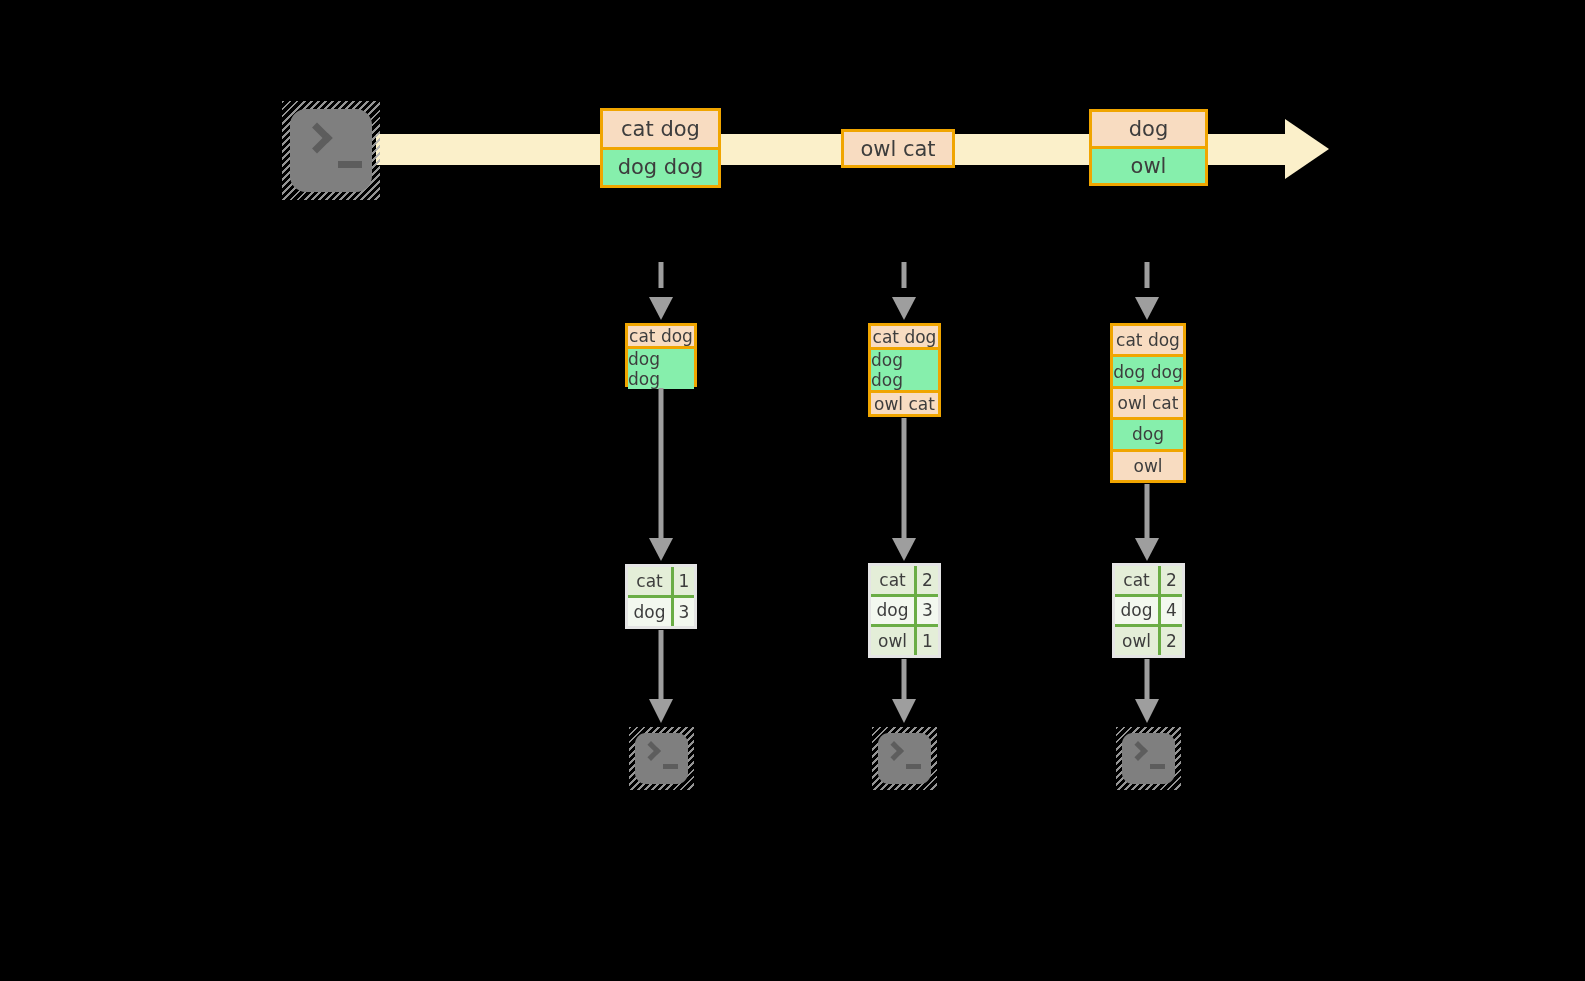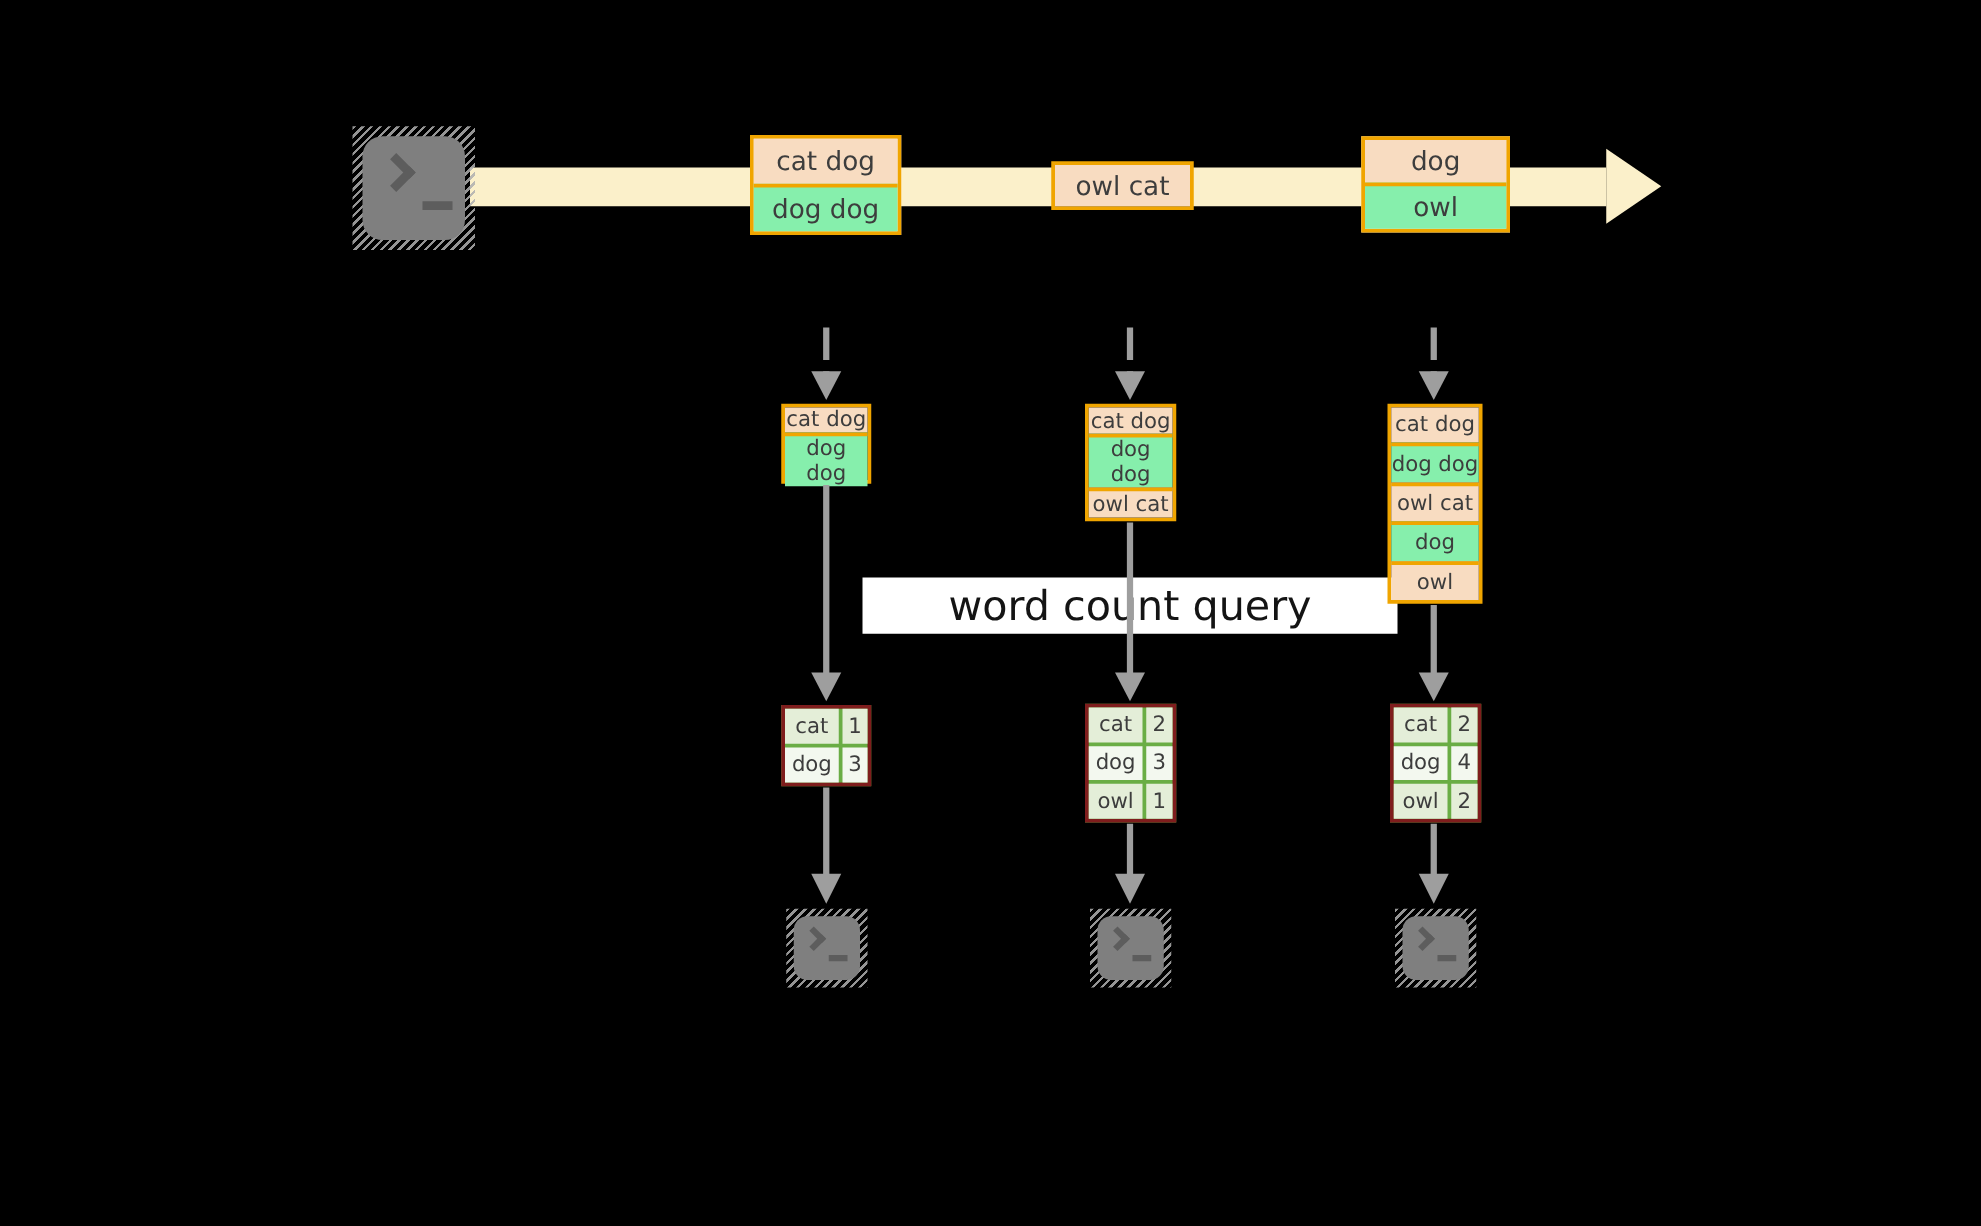--- a/index.html
+++ b/index.html
@@ -1,18 +1,18 @@
 <!DOCTYPE html>
 <html><head>
 <meta charset="utf-8">
 <style>
   html,body{margin:0;padding:0;background:#000;}
   .canvas{
     position:relative;width:1585px;height:981px;background:#000;overflow:hidden;
-    font-family:"DejaVu Sans",sans-serif;color:#3d3d3d;text-align:center;
+    font-family:"DejaVu Sans",sans-serif;color:#3d3d3d;
   }
   
   .band{position:absolute;left:376px;top:134px;width:909px;height:31px;background:#fbf0ca;z-index:1;}
   .band-head{position:absolute;left:1285px;top:119px;width:0;height:0;z-index:1;
     border-top:30px solid transparent;border-bottom:30px solid transparent;border-left:44px solid #fbf0ca;}
   
   .term{position:absolute;z-index:2;
     background:repeating-linear-gradient(135deg, rgba(175,175,175,.85) 0 2px, rgba(0,0,0,0) 2px 5px);}
   .term-inner{position:absolute;background:#7f7f7f;}
   .term-lg{width:98px;height:99px;}
@@ -41,21 +41,21 @@
     display:flex;flex-direction:column;}
   .stack .row{flex:1;display:flex;align-items:center;justify-content:center;font-size:17px;}
   .stack .row + .row{border-top:3px solid #f0a500;}
   .stack1{left:625px;top:323px;width:72px;height:64px;}
   .stack2{left:868px;top:323px;width:73px;height:94px;}
   .stack3{left:1110px;top:323px;width:76px;height:160px;}
   
   .query{position:absolute;left:690px;top:462px;width:428px;height:45px;background:#ffffff;z-index:1;
     display:flex;align-items:center;justify-content:center;font-size:33px;color:#141414;}
   
-  .ctable{position:absolute;z-index:2;box-sizing:border-box;background:#6aad45;border:3px solid #7f1d1d;
+  .ctable{position:absolute;z-index:2;box-sizing:border-box;background:#6aad45;border:3px solid #e5e5e5;
     display:grid;grid-template-columns:43px 1fr;gap:3px;}
   .ctable .cell{display:flex;align-items:center;justify-content:center;font-size:17px;}
   .fillA{background:#e4eed8;}
   .fillB{background:#f3f8ef;}
   .ctable1{left:625px;top:564px;width:72px;height:65px;}
   .ctable2{left:868px;top:563px;width:73px;height:95px;}
   .ctable3{left:1112px;top:563px;width:73px;height:95px;}
   
   .arrows{position:absolute;left:0;top:0;z-index:3;pointer-events:none;}
 </style>
@@ -79,21 +79,20 @@
     <div class="row cream">dog dog</div>
   </div>
   <div class="msg msg2">
     <div class="row peach">owl cat</div>
   </div>
   <div class="msg msg3">
     <div class="row peach">dog</div>
     <div class="row cream">owl</div>
   </div>
 
-  <div class="query">word count query</div>
 
   <div class="stack stack1">
     <div class="row peach">cat dog</div>
     <div class="row cream">dog dog</div>
   </div>
   <div class="stack stack2">
     <div class="row peach">cat dog</div>
     <div class="row cream">dog dog</div>
     <div class="row peach">owl cat</div>
   </div>

